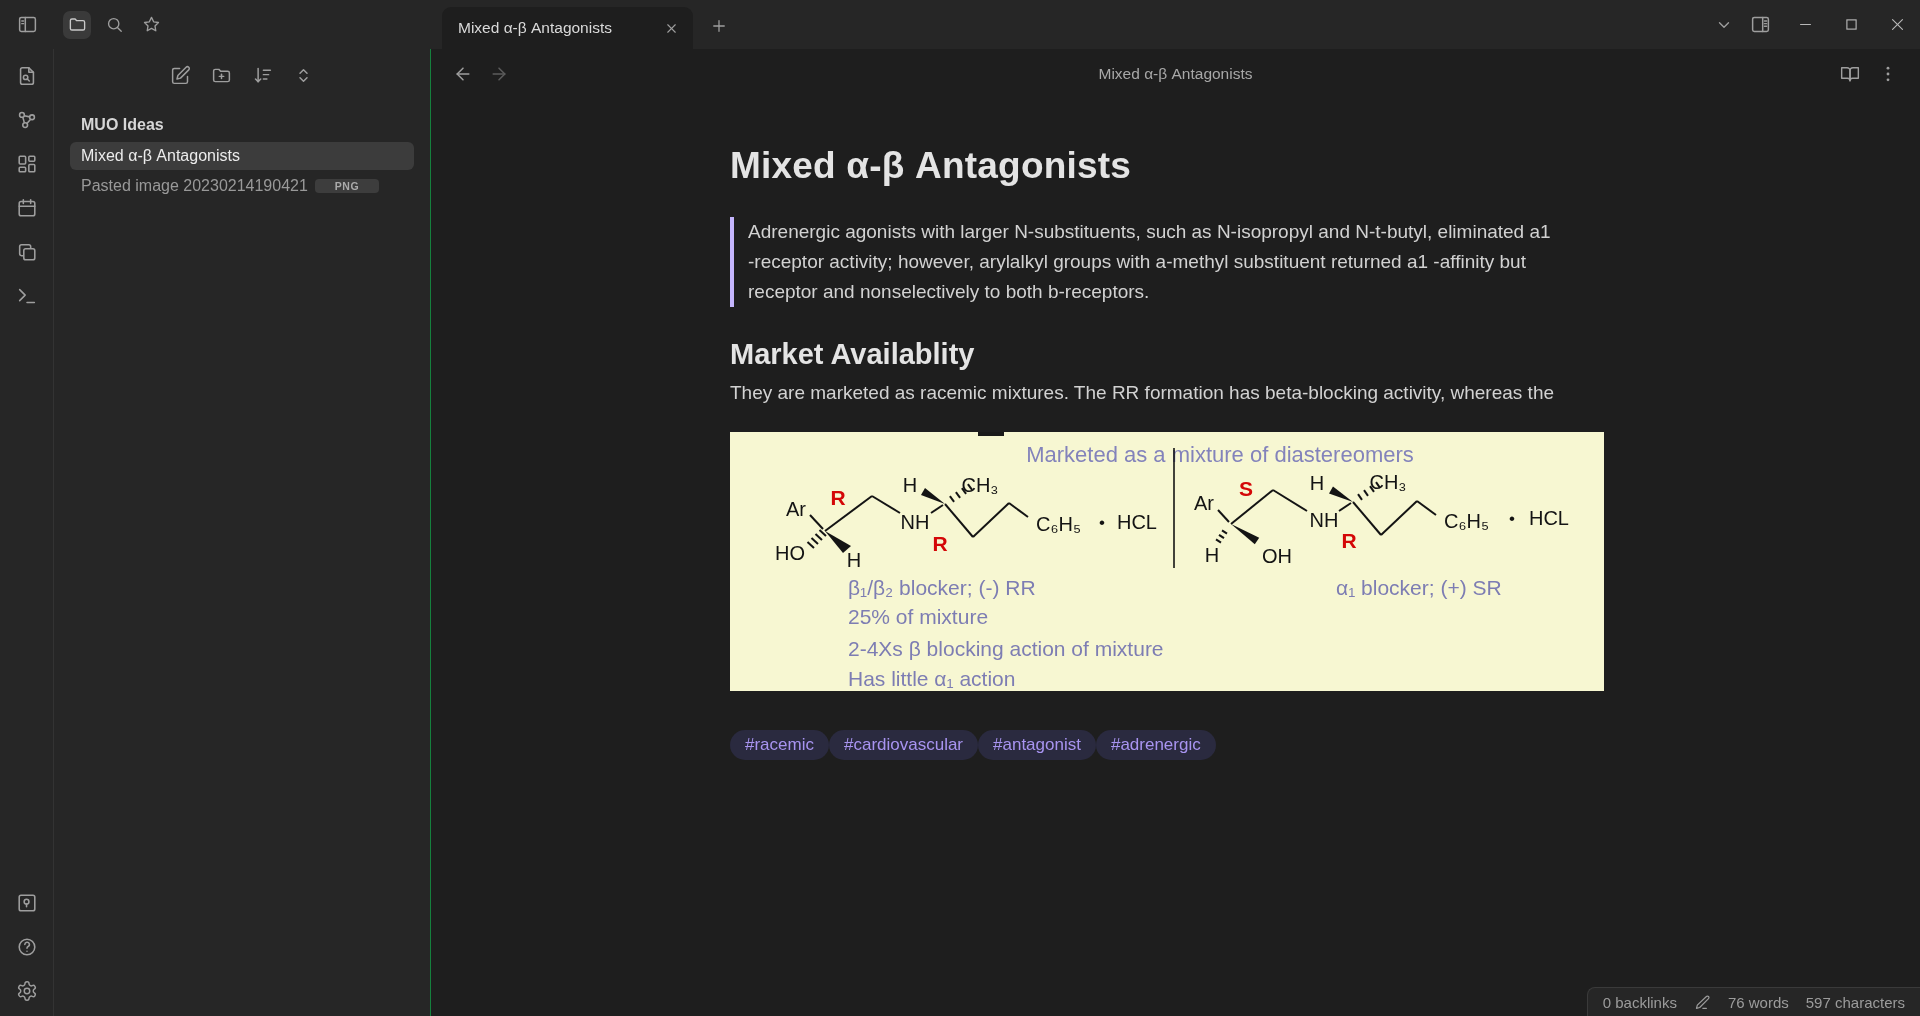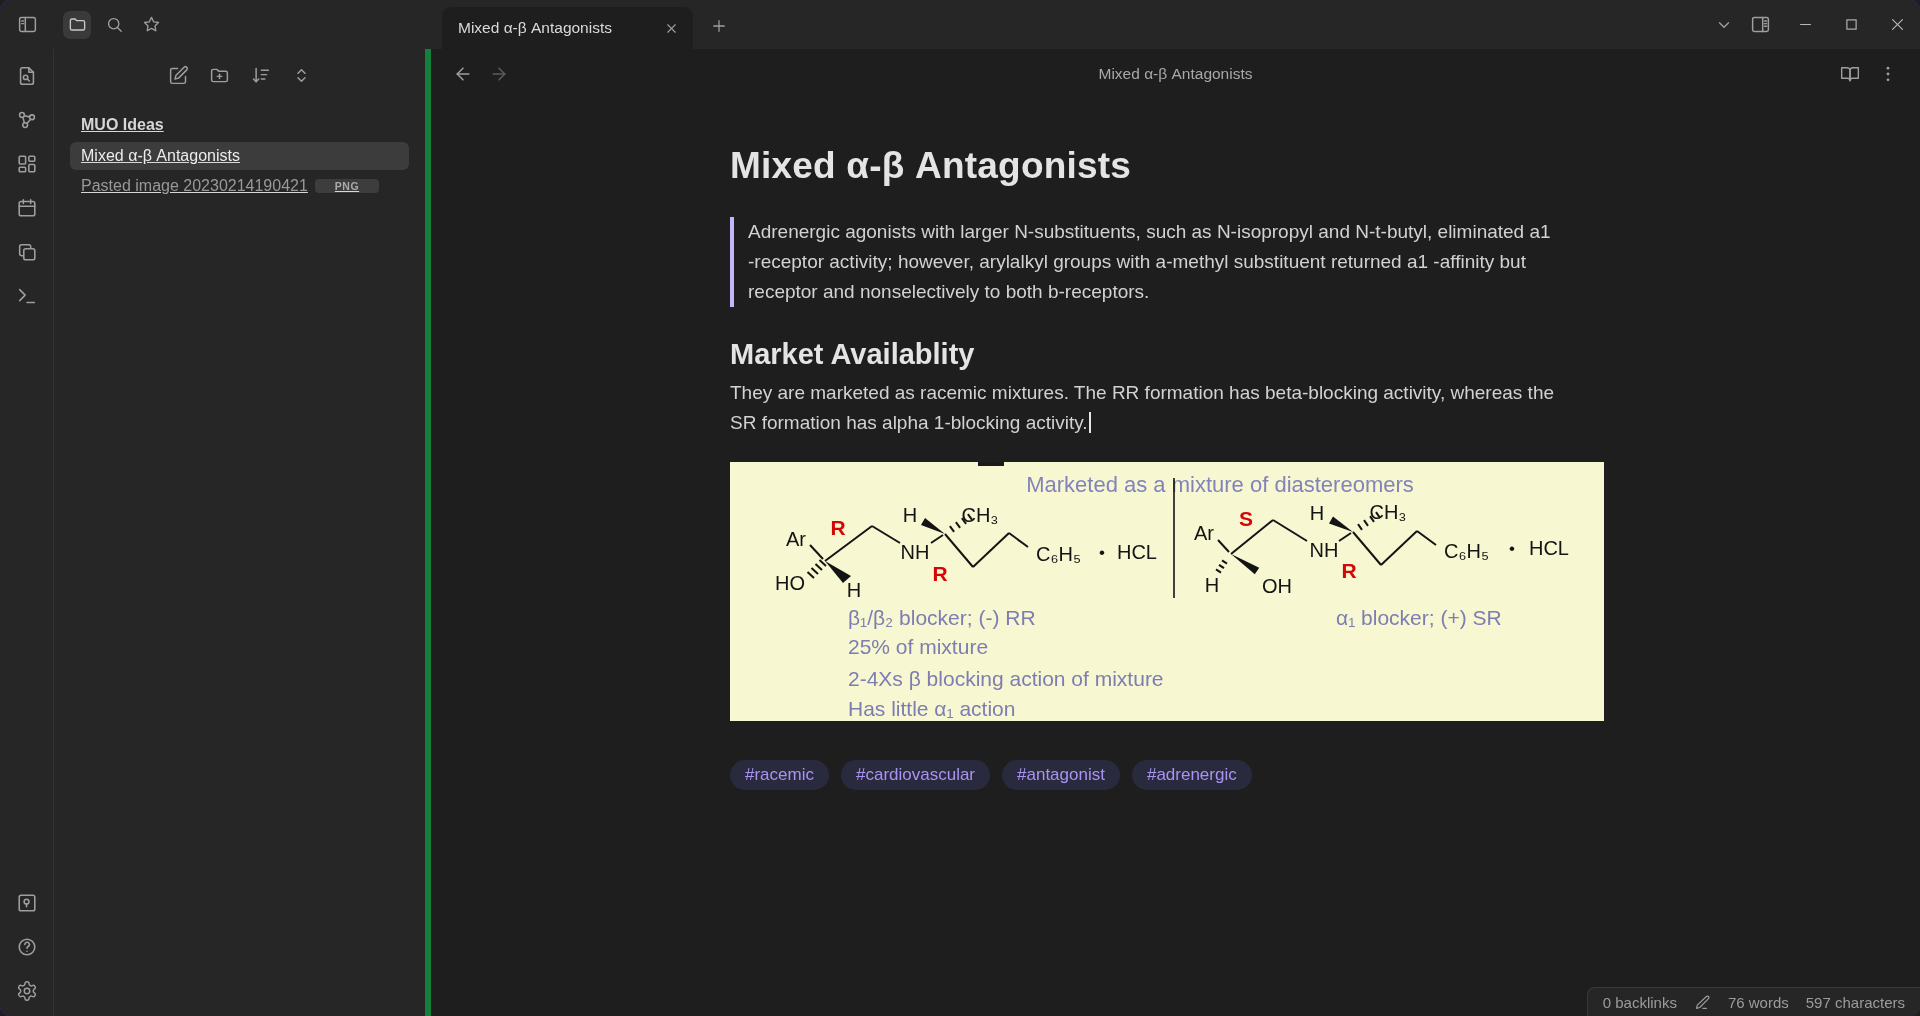--- a/index.html
+++ b/index.html
@@ -1,19 +1,19 @@
 <!DOCTYPE html>
 <html><head>
 <meta charset="utf-8">
 <style>
   * { margin:0; padding:0; box-sizing:border-box; }
   html,body { background:#1e1e1e; }
   body { font-family:"Liberation Sans", sans-serif; }
   .app { position:relative; width:1920px; height:1016px; background:#6d28d9; overflow:hidden;
-         color:#d8d8d8;border-radius:10px; }
+         color:#d8d8d8; }
 
   
   .titlebar { height:49px; background:#262626; display:flex; align-items:stretch; }
   .tb-left { width:431px; display:flex; align-items:center; padding-left:13px; flex-shrink:0; }
   .icon-btn { display:flex; align-items:center; justify-content:center; width:28px; height:28px;
               border-radius:7px; color:#9e9e9e; cursor:pointer; flex-shrink:0; }
   .icon-btn svg { display:block; }
   .icon-btn.active { background:#3a3a3a; color:#c9c9c9; }
   .tb-left .gap { width:22px; }
   .tb-left .icon-btn + .icon-btn { margin-left:9px; }
@@ -27,21 +27,21 @@
   .win-btn { width:46px; height:49px; display:flex; align-items:center; justify-content:center; color:#b8b8b8; cursor:pointer; }
   .tb-right .icon-btn { margin-right:8px; }
 
   
   .main { display:flex; height:967px; }
   .ribbon { width:54px; flex-shrink:0; background:#262626; border-right:1px solid #333;
             display:flex; flex-direction:column; align-items:center; padding:14px 0 12px; gap:18px; }
   .ribbon .spacer { margin-top:auto; }
   .ribbon .icon-btn { width:26px; height:26px; }
 
-  .explorer { width:377px; flex-shrink:0; background:#262626; border-right:6px solid #15803d;text-decoration:underline; }
+  .explorer { width:377px; flex-shrink:0; background:#262626; border-right:1px solid #15803d; }
   .explorer-header { display:flex; justify-content:center; gap:13px; margin-top:12px; }
   .tree { margin-top:21px; font-size:16px; }
   .folder-title { padding:6px 0 6px 27px; color:#d6d6d6; font-weight:600; cursor:pointer; }
   .file-item { margin:2px 16px 0; padding:5px 0 5px 11px; border-radius:6px; color:#999; cursor:pointer;
                display:flex; align-items:center; }
   .file-item.selected { background:#3c3c3c; color:#ececec; }
   .file-badge { margin-left:7px; font-size:10.5px; font-weight:700; letter-spacing:.5px; color:#ababab;
                 background:#3d3d3d; border-radius:4px; padding:2px 20px; line-height:1; }
 
   
@@ -56,21 +56,21 @@
   .h1 { margin-top:47px; font-size:37px; font-weight:700; color:#e4e4e4; letter-spacing:.2px; }
   .blockquote { margin-top:30px; border-left:4px solid #c4b5fd; padding-left:14px; }
   .bq-line, .p-line { font-size:19px; line-height:30px; color:#d2d2d2; white-space:nowrap; }
   .h2 { margin-top:31px; font-size:29px; font-weight:700; color:#e4e4e4; }
   .para { margin-top:7px; }
   .caret { display:inline-block; width:2px; height:21px; background:#e6e6e6; vertical-align:-4px; margin-left:1px; }
 
   .figure { margin-top:24px; width:874px; height:259px; background:#f7f7d2; }
   .figure svg { display:block; }
 
-  .tags { margin-top:39px; display:flex; gap:12px; }
+  .tags { margin-top:39px; display:flex; }
   .tag { background:#2a2a3f; color:#a894f0; font-size:17px; padding:5px 15px; border-radius:16px; cursor:pointer; }
 
   
   .statusbar { position:absolute; right:0; bottom:0; height:29px; background:#262626;
                border:1px solid #3a3a3a; border-right:none; border-bottom:none; border-radius:8px 0 0 0;
                display:flex; align-items:center; gap:17px; padding:12px 15px; font-size:15px; color:#9c9c9c; z-index:5; }
   .sb-item { display:flex; align-items:center; gap:6px; }
   .clickable { cursor:pointer; }
 </style>
 </head>
@@ -313,21 +313,20 @@
 
         <div class="blockquote">
           <div class="bq-line">Adrenergic agonists with larger N-substituents, such as N-isopropyl and N-t-butyl, eliminated a1</div>
           <div class="bq-line">-receptor activity; however, arylalkyl groups with a-methyl substituent returned a1 -affinity but</div>
           <div class="bq-line">receptor and nonselectively to both b-receptors.</div>
         </div>
 
         <div class="h2">Market Availablity</div>
         <div class="para">
           <div class="p-line">They are marketed as racemic mixtures. The RR formation has beta-blocking activity, whereas the</div>
-          <div class="p-line"><span>SR formation has alpha 1-blocking activity.</span><span class="caret"></span></div>
         </div>
 
         <div class="figure">
           <svg viewBox="0 0 874 259" width="874" height="259" font-family="Liberation Sans, sans-serif">
             <rect x="0" y="0" width="874" height="259" fill="#f7f7d2"></rect>
             <rect x="248" y="0" width="26" height="4" fill="#1a1a1a"></rect>
             <text x="490" y="30" text-anchor="middle" font-size="22" fill="#8383bb">Marketed as a mixture of diastereomers</text>
             <line x1="444" y1="16" x2="444" y2="136" stroke="#141414" stroke-width="1.6"></line>
 
             <g stroke="#141414" stroke-width="2">

